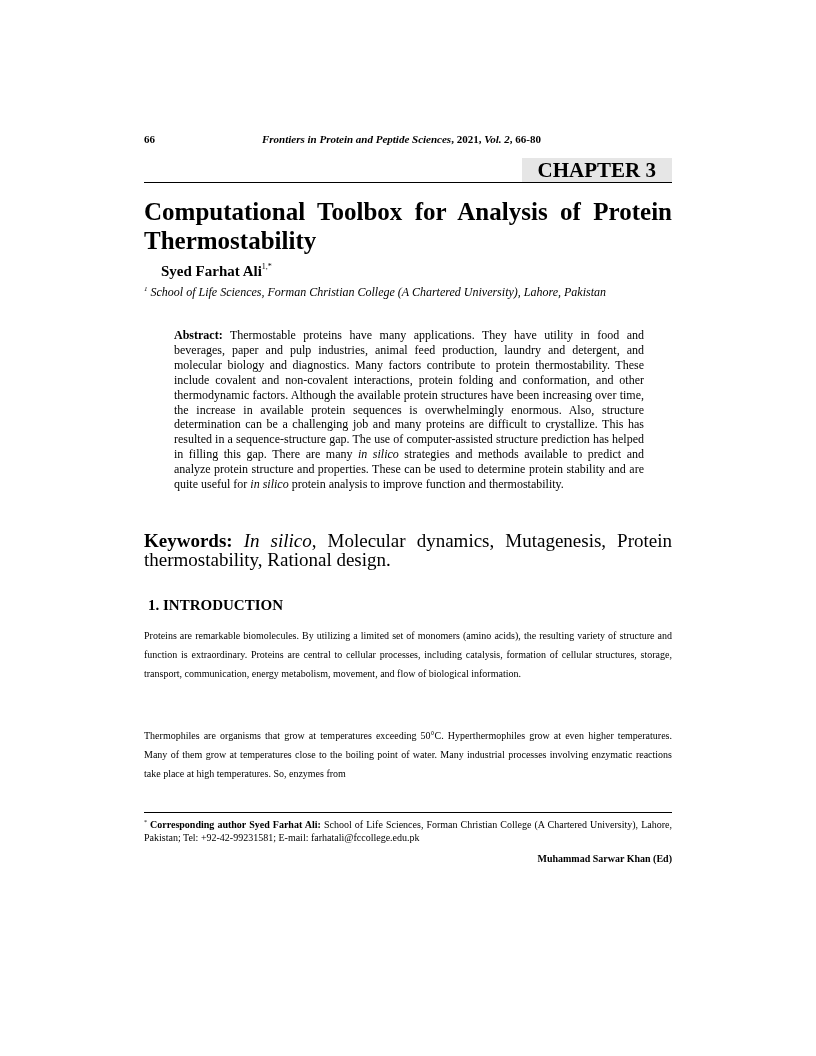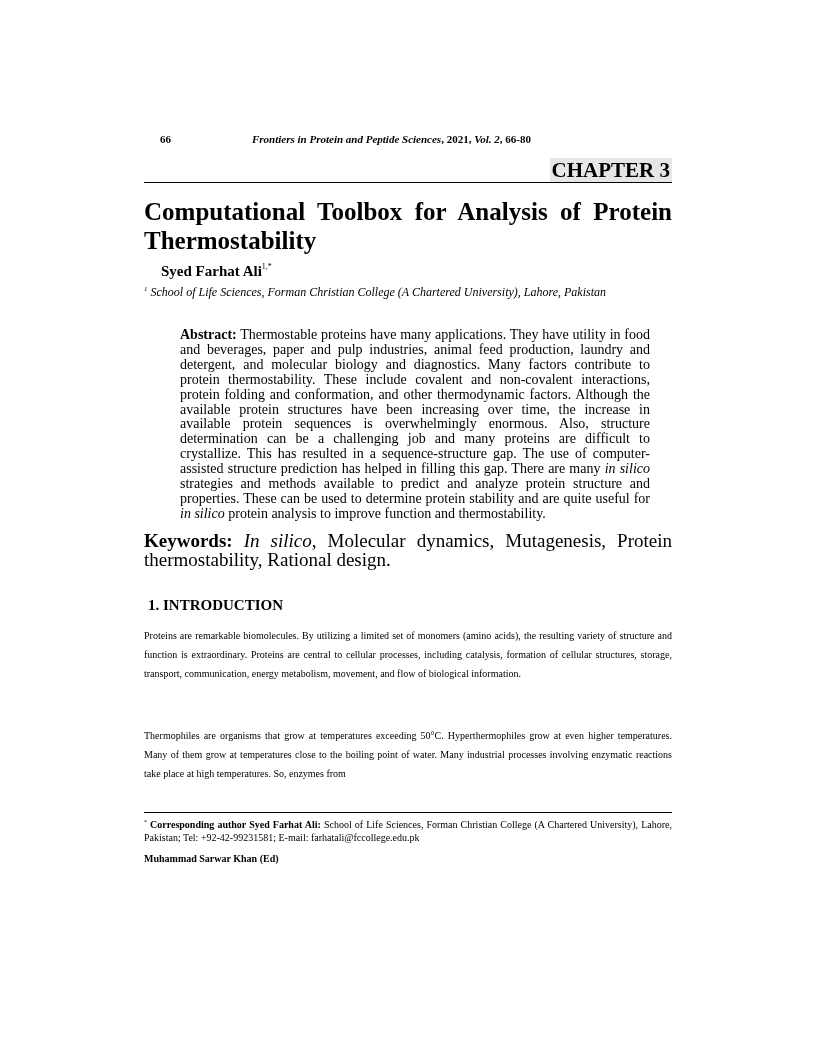--- a/index.html
+++ b/index.html
@@ -1,40 +1,40 @@
 <!DOCTYPE html>
 <html><head>
   <meta charset="utf-8">
   <style>
     html, body { margin: 0; padding: 0; background: #ffffff; }
     body { width: 816px; height: 1056px; position: relative; font-family: "Liberation Serif", serif; color: #000; }
     .page { position: absolute; left: 144px; top: 0; width: 528px; }
     .running-head { position: absolute; top: 133px; left: 0; width: 528px; font-size: 11px; font-weight: bold; }
-    .running-head .pgnum { position: absolute; left: 16px; }
-    .running-head .journal { position: absolute; left: 108px; font-style: italic; }
+    .running-head .pgnum { position: absolute; left: 0; }
+    .running-head .journal { position: absolute; left: 118px; font-style: italic; }
     .running-head .journal .up { font-style: normal; }
-    .chapter { position: absolute; top: 158px; right: 0; background: #e6e6e6; font-size: 21px; font-weight: bold; padding: 0 2px; line-height: 24px; }
+    .chapter { position: absolute; top: 158px; right: 0; background: #e6e6e6; font-size: 21px; font-weight: bold; padding: 0 16px; line-height: 24px; }
     .rule-top { position: absolute; top: 182px; left: 0; width: 528px; border-top: 1px solid #000; }
     .title { position: absolute; top: 197px; left: 0; width: 528px; font-size: 25px; font-weight: bold; line-height: 29px; text-align: justify; text-align-last: left; }
     .title .l1 { display: block; text-align: justify; text-align-last: justify; }
     .author { position: absolute; top: 262px; left: 17px; font-size: 15px; font-weight: bold; }
     .author sup { font-size: 8px; font-weight: normal; vertical-align: 7px; }
     .affil { position: absolute; top: 285px; left: 0; font-size: 12px; font-style: italic; }
     .affil sup { font-size: 7px; vertical-align: 5px; }
-    .abstract { position: absolute; top: 328px; left: 36px; width: 470px; font-size: 14px; line-height: 14.9px; text-align: justify; }
+    .abstract { position: absolute; top: 328px; left: 30px; width: 470px; font-size: 12px; line-height: 14.9px; text-align: justify; }
     .abstract b { font-weight: bold; }
     .keywords { position: absolute; top: 531px; left: 0; width: 528px; font-size: 19px; line-height: 19px; text-align: justify; }
     .section-head { position: absolute; top: 597px; left: 4px; font-size: 15px; font-weight: bold; }
     .para { position: absolute; left: 0; width: 528px; font-size: 10px; line-height: 19px; text-align: justify; }
     .para1 { top: 626px; }
     .para2 { top: 726px; }
     .rule-foot { position: absolute; top: 812px; left: 0; width: 528px; border-top: 1px solid #000; }
     .footnote { position: absolute; top: 816px; left: 0; width: 528px; font-size: 10px; line-height: 12.5px; text-align: justify; }
     .footnote sup { font-size: 6px; vertical-align: 4px; }
-    .publisher { position: absolute; top: 852px; left: 0; width: 528px; text-align: left; font-size: 10px; font-weight: bold; line-height: 13px; }
+    .publisher { position: absolute; top: 852px; left: 0; width: 528px; text-align: right; font-size: 10px; font-weight: bold; line-height: 13px; }
   </style>
 </head>
 <body>
 
 <div class="page">
   <div class="running-head">
     <span class="pgnum">66</span>
     <span class="journal"><span>Frontiers in Protein and Peptide Sciences</span><span class="up">, 2021, </span><span>Vol. 2</span><span class="up">, 66-80</span></span>
   </div>
   <div class="chapter">CHAPTER 3</div>

